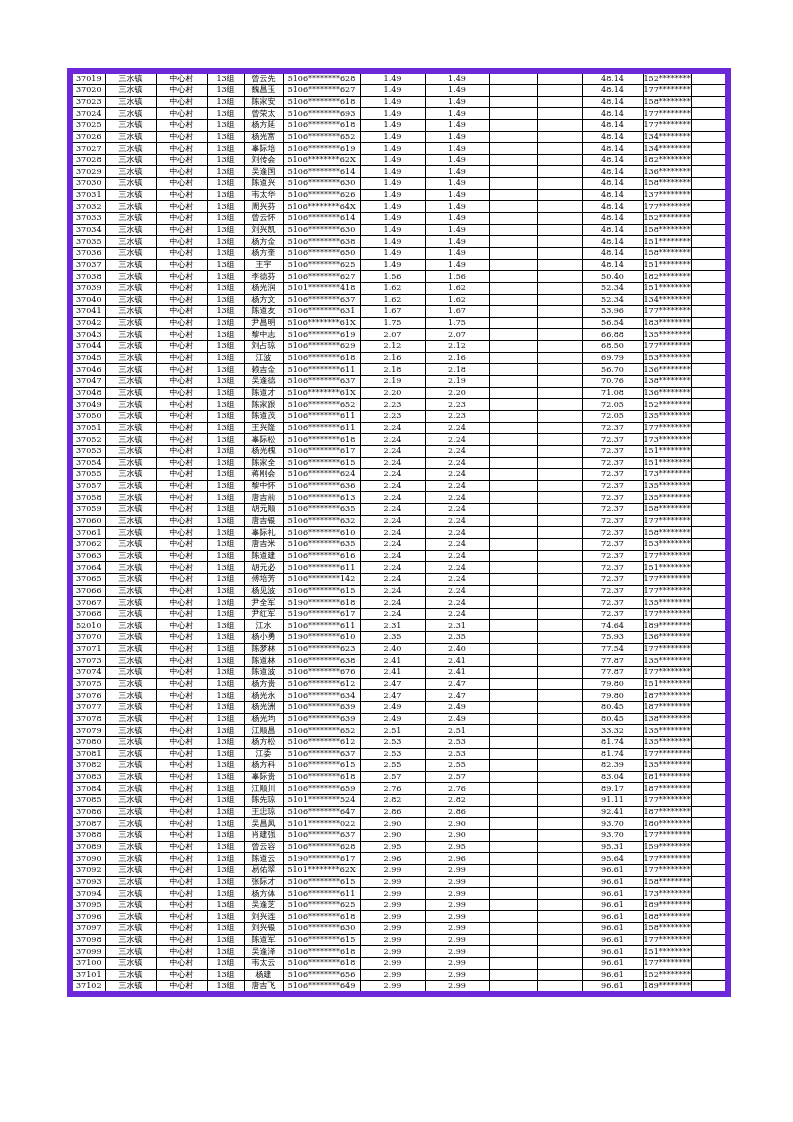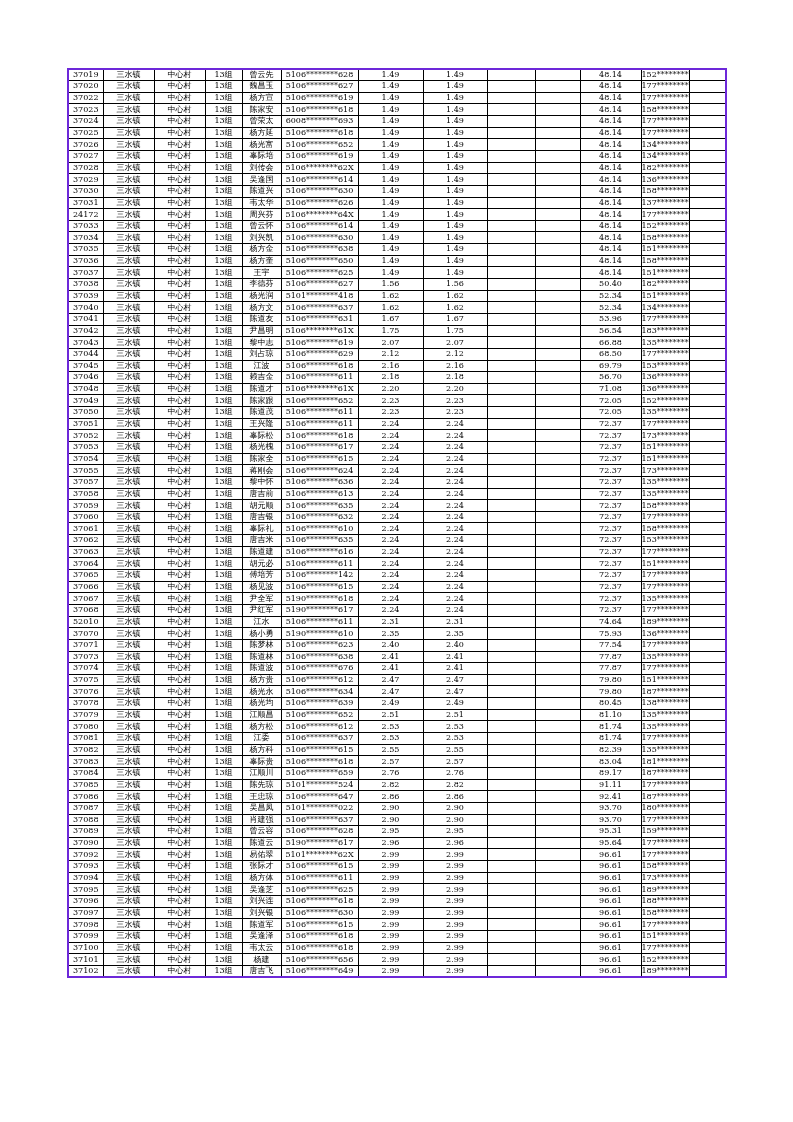--- a/index.html
+++ b/index.html
@@ -13,21 +13,21 @@
     overflow: hidden;
     font-family: "DejaVu Serif", "Liberation Serif", serif;
   }
   table.roster {
     position: absolute;
     left: 67px;
     top: 68px;
     width: 658px;
     border-collapse: collapse;
     table-layout: fixed;
-    border: 2px solid #6d28d9;
+    border: 6px solid #6d28d9;
   }
   table.roster tr { height: 11.65px; }
   table.roster td {
     border: 1px solid #000;
     padding: 0;
     margin: 0;
     font-size: 8px;
     line-height: 10px;
     color: #000;
     text-align: center;
@@ -81,56 +81,41 @@
           <td>5106********627</td>
           <td>1.49</td>
           <td>1.49</td>
           <td></td>
           <td></td>
           <td>48.14</td>
           <td>177********</td>
           <td></td>
         </tr>
         <tr>
-          <td>37022</td>
-          <td>三水镇</td>
-          <td>中心村</td>
-          <td>13组</td>
-          <td>杨方宣</td>
-          <td>5106********619</td>
-          <td>1.49</td>
-          <td>1.49</td>
-          <td></td>
-          <td></td>
-          <td>48.14</td>
-          <td>177********</td>
-          <td></td>
-        </tr>
-        <tr>
           <td>37023</td>
           <td>三水镇</td>
           <td>中心村</td>
           <td>13组</td>
           <td>陈家安</td>
           <td>5106********618</td>
           <td>1.49</td>
           <td>1.49</td>
           <td></td>
           <td></td>
           <td>48.14</td>
           <td>158********</td>
           <td></td>
         </tr>
         <tr>
           <td>37024</td>
           <td>三水镇</td>
           <td>中心村</td>
           <td>13组</td>
           <td>曾荣太</td>
-          <td>6008********693</td>
+          <td>5106********693</td>
           <td>1.49</td>
           <td>1.49</td>
           <td></td>
           <td></td>
           <td>48.14</td>
           <td>177********</td>
           <td></td>
         </tr>
         <tr>
           <td>37025</td>
@@ -231,21 +216,21 @@
           <td>5106********626</td>
           <td>1.49</td>
           <td>1.49</td>
           <td></td>
           <td></td>
           <td>48.14</td>
           <td>137********</td>
           <td></td>
         </tr>
         <tr>
-          <td>24172</td>
+          <td>37032</td>
           <td>三水镇</td>
           <td>中心村</td>
           <td>13组</td>
           <td>周兴芬</td>
           <td>5106********64X</td>
           <td>1.49</td>
           <td>1.49</td>
           <td></td>
           <td></td>
           <td>48.14</td>
@@ -456,20 +441,35 @@
           <td>5106********611</td>
           <td>2.18</td>
           <td>2.18</td>
           <td></td>
           <td></td>
           <td>56.70</td>
           <td>136********</td>
           <td></td>
         </tr>
         <tr>
+          <td>37047</td>
+          <td>三水镇</td>
+          <td>中心村</td>
+          <td>13组</td>
+          <td>吴逢德</td>
+          <td>5106********637</td>
+          <td>2.19</td>
+          <td>2.19</td>
+          <td></td>
+          <td></td>
+          <td>70.76</td>
+          <td>138********</td>
+          <td></td>
+        </tr>
+        <tr>
           <td>37048</td>
           <td>三水镇</td>
           <td>中心村</td>
           <td>13组</td>
           <td>陈道才</td>
           <td>5106********61X</td>
           <td>2.20</td>
           <td>2.20</td>
           <td></td>
           <td></td>
@@ -861,20 +861,35 @@
           <td>5106********634</td>
           <td>2.47</td>
           <td>2.47</td>
           <td></td>
           <td></td>
           <td>79.80</td>
           <td>187********</td>
           <td></td>
         </tr>
         <tr>
+          <td>37077</td>
+          <td>三水镇</td>
+          <td>中心村</td>
+          <td>13组</td>
+          <td>杨光洲</td>
+          <td>5106********639</td>
+          <td>2.49</td>
+          <td>2.49</td>
+          <td></td>
+          <td></td>
+          <td>80.45</td>
+          <td>187********</td>
+          <td></td>
+        </tr>
+        <tr>
           <td>37078</td>
           <td>三水镇</td>
           <td>中心村</td>
           <td>13组</td>
           <td>杨光均</td>
           <td>5106********639</td>
           <td>2.49</td>
           <td>2.49</td>
           <td></td>
           <td></td>
@@ -886,21 +901,21 @@
           <td>37079</td>
           <td>三水镇</td>
           <td>中心村</td>
           <td>13组</td>
           <td>江顺昌</td>
           <td>5106********652</td>
           <td>2.51</td>
           <td>2.51</td>
           <td></td>
           <td></td>
-          <td>81.10</td>
+          <td>33.32</td>
           <td>135********</td>
           <td></td>
         </tr>
         <tr>
           <td>37080</td>
           <td>三水镇</td>
           <td>中心村</td>
           <td>13组</td>
           <td>杨方松</td>
           <td>5106********612</td>

